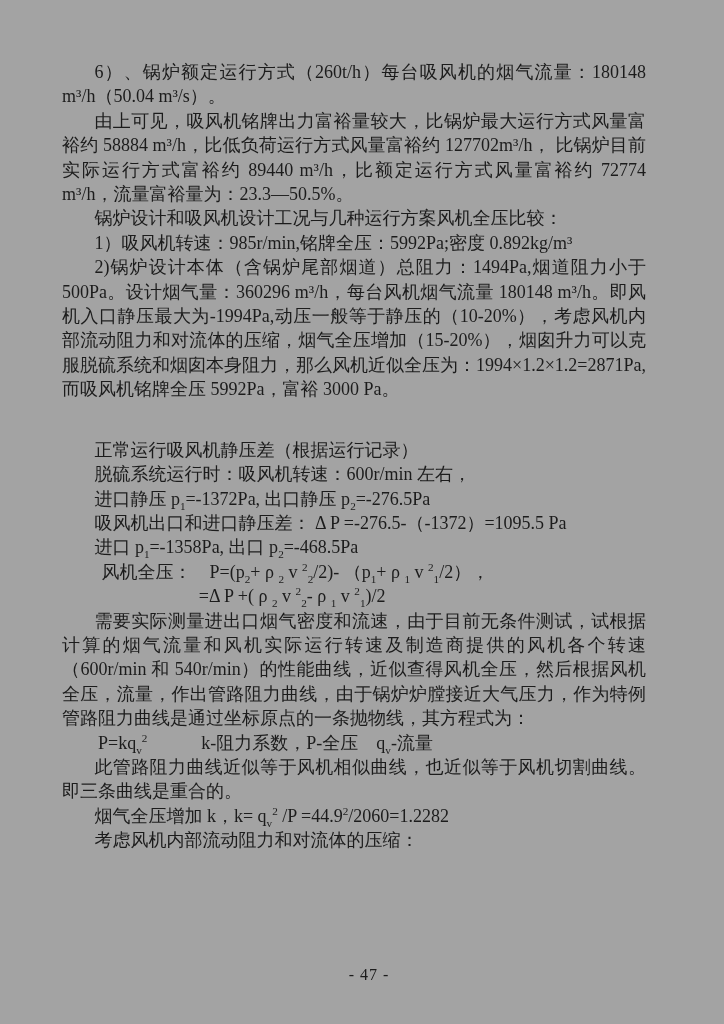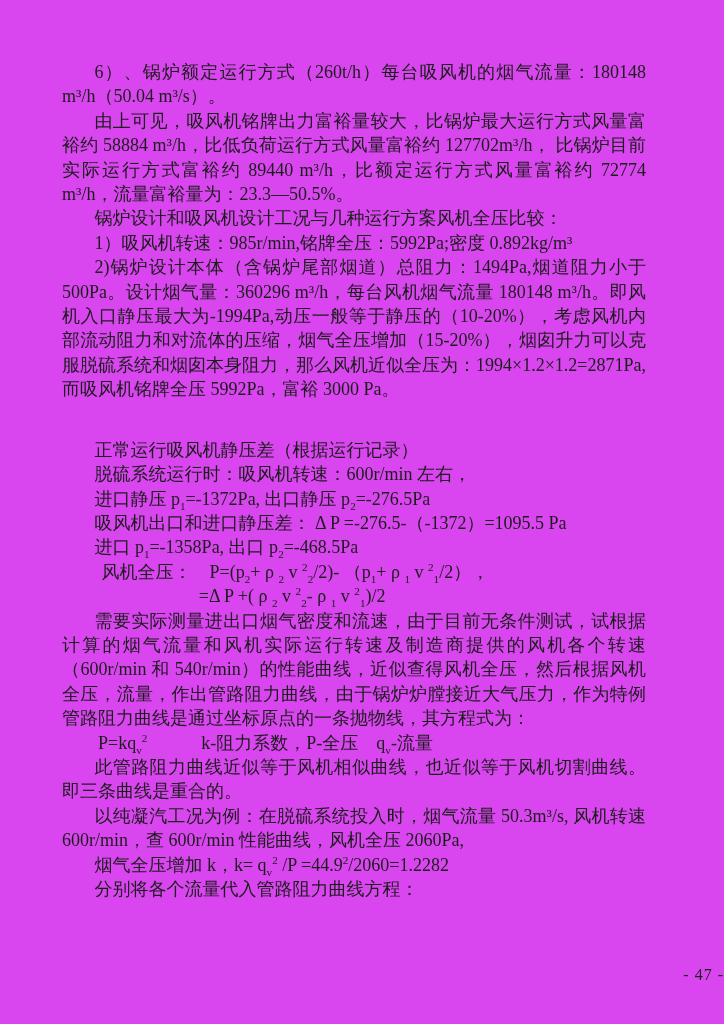--- a/index.html
+++ b/index.html
@@ -4,21 +4,21 @@
 <style>
   html, body {
     margin: 0;
     padding: 0;
     background: #ffffff;
   }
   .doc-page {
     position: relative;
     width: 724px;
     height: 1024px;
-    background: #d946ef;
+    background: #a3a3a3;
     overflow: hidden;
     font-family: "Liberation Serif", "DejaVu Serif", serif;
     color: #1c1c1c;
   }
   .doc-body {
     position: absolute;
     left: 62px;
     top: 60px;
     width: 584px;
     font-size: 18px;
@@ -38,21 +38,21 @@
   .doc-body sub {
     font-size: 0.62em;
     line-height: 0;
     vertical-align: sub;
   }
   .page-number {
     position: absolute;
     left: 14px;
     right: 0;
     top: 966px;
-    text-align: right;
+    text-align: center;
     font-size: 16px;
     letter-spacing: 1px;
     color: #1c1c1c;
   }
 </style>
 </head>
 <body>
 
 <div class="doc-page">
   <div class="doc-body" id="doc-body">
@@ -64,18 +64,17 @@
       <p style="text-indent: 1.8em; margin-top: 36px;"><span>正常运行吸风机静压差（根据运行记录）</span></p>
       <p style="text-indent: 1.8em;"><span>脱硫系统运行时：吸风机转速：600r/min 左右，</span></p>
       <p style="text-indent: 1.8em;"><span>进口静压 p</span><sub>1</sub><span>=-1372Pa, 出口静压 p</span><sub>2</sub><span>=-276.5Pa</span></p>
       <p style="text-indent: 1.8em;"><span>吸风机出口和进口静压差： Δ P =-276.5-（-1372）=1095.5 Pa</span></p>
       <p style="text-indent: 1.8em;"><span>进口 p</span><sub>1</sub><span>=-1358Pa, 出口 p</span><sub>2</sub><span>=-468.5Pa</span></p>
       <p style="text-indent: 2.2em;"><span>风机全压：　P=(p</span><sub>2</sub><span>+ ρ </span><sub>2</sub><span> v </span><sup>2</sup><sub>2</sub><span>/2)- （p</span><sub>1</sub><span>+ ρ </span><sub>1</sub><span> v </span><sup>2</sup><sub>1</sub><span>/2），</span></p>
       <p style="text-indent: 7.6em;"><span>=Δ P +( ρ </span><sub>2</sub><span> v </span><sup>2</sup><sub>2</sub><span>- ρ </span><sub>1</sub><span> v </span><sup>2</sup><sub>1</sub><span>)/2</span></p>
       <p style="text-indent: 1.8em;"><span>需要实际测量进出口烟气密度和流速，由于目前无条件测试，试根据计算的烟气流量和风机实际运行转速及制造商提供的风机各个转速（600r/min 和 540r/min）的性能曲线，近似查得风机全压，然后根据风机全压，流量，作出管路阻力曲线，由于锅炉炉膛接近大气压力，作为特例管路阻力曲线是通过坐标原点的一条抛物线，其方程式为：</span></p>
       <p style="text-indent: 2em;"><span>P=kq</span><sub>v</sub><sup>2</sup><span>　　　k-阻力系数，P-全压　q</span><sub>v</sub><span>-流量</span></p>
       <p style="text-indent: 1.8em;"><span>此管路阻力曲线近似等于风机相似曲线，也近似等于风机切割曲线。即三条曲线是重合的。</span></p>
-      <p style="text-indent: 1.8em;"><span>以纯凝汽工况为例：在脱硫系统投入时，烟气流量 50.3m³/s, 风机转速 600r/min，查 600r/min 性能曲线，风机全压 2060Pa,</span></p>
       <p style="text-indent: 1.8em;"><span>烟气全压增加 k，k= q</span><sub>v</sub><sup>2</sup><span> /P =44.9</span><sup>2</sup><span>/2060=1.2282</span></p>
-      <p style="text-indent: 1.8em;"><span>分别将各个流量代入管路阻力曲线方程：</span></p>
+      <p style="text-indent: 1.8em;"><span>考虑风机内部流动阻力和对流体的压缩：</span></p>
     </div>
   <div class="page-number">- 47 -</div>
 </div>
 
 </body></html>

